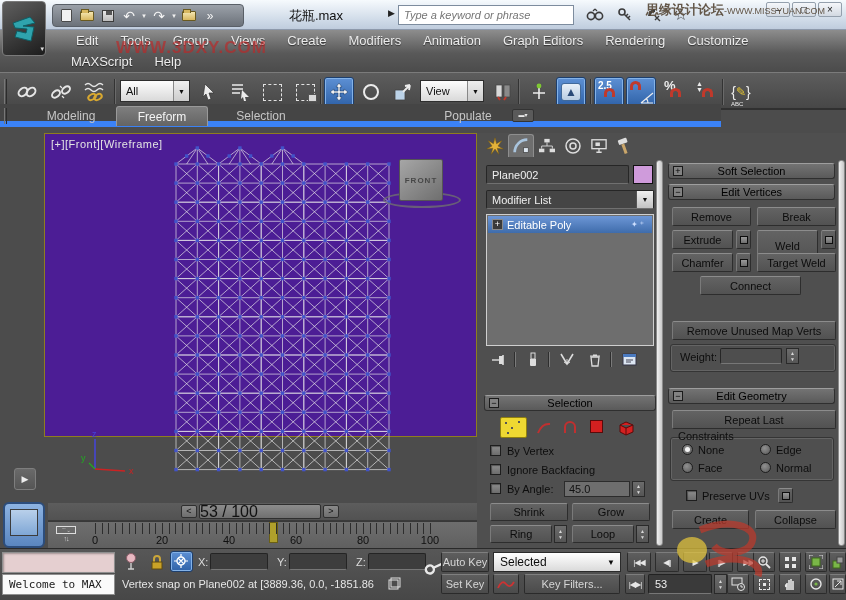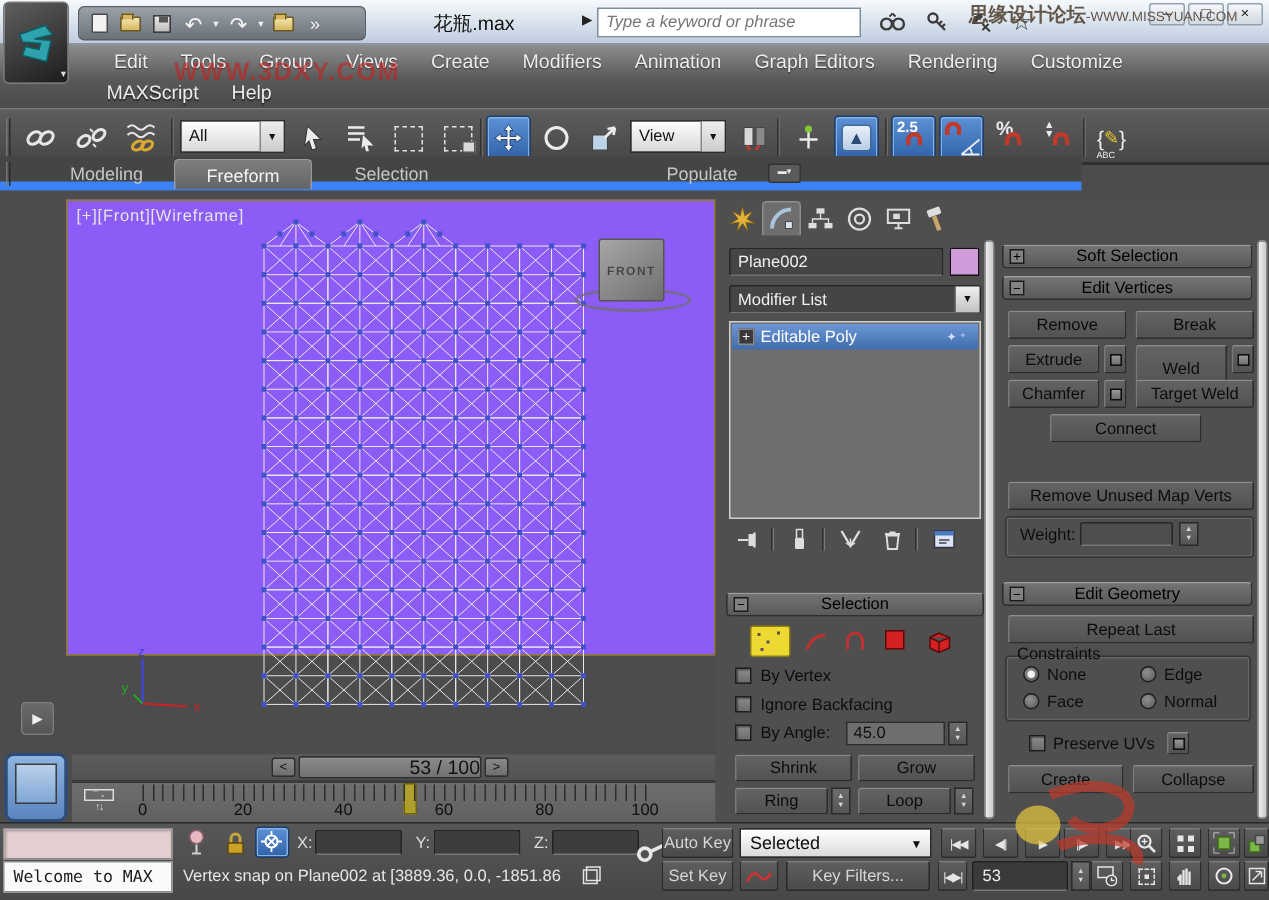--- a/index.html
+++ b/index.html
@@ -43,32 +43,32 @@
 .mag{position:absolute;width:11px;height:9px;border:3px solid #c0392b;border-bottom:none;border-radius:6px 6px 0 0}
 .ddbox{position:absolute;top:7px;height:22px;background:linear-gradient(#fdfdfd,#d9d9d9);border:1px solid #2e2e2e;color:#111;display:flex;align-items:center}
 .ddbox .txt{flex:1;padding-left:5px;font-size:11px}
 .ddbox .dda{width:16px;height:100%;border-left:1px solid #888;display:flex;align-items:center;justify-content:center;font-size:7px;color:#111;background:linear-gradient(#eee,#ccc)}
 .createsel{position:absolute;left:754px;top:7px;width:90px;height:24px;background:#3a3a3a;border:1px solid #191919;box-shadow:inset 0 0 0 1px #6e6e6e;color:#e8e8e8;display:flex;align-items:center;justify-content:center;white-space:nowrap;overflow:hidden;font-size:11px}
 
 .ribbon{left:0;top:104px;width:721px;height:23px;background:#454545;border-bottom:6px solid #3b82f6}
 .rtab{position:absolute;top:2px;height:20px;display:flex;align-items:center;justify-content:center;color:#c6c6c6;font-size:12px}
 .rtab.active{background:linear-gradient(#7e7e7e,#646464);border:1px solid #999;border-bottom:none;border-radius:3px 3px 0 0;color:#f4f4f4}
 
-.viewport{left:44px;top:133px;width:433px;height:304px;background:#8b5cf6;border:1px solid #8f7d20}
+.viewport{left:44px;top:133px;width:433px;height:304px;background:#4c1d95;border:1px solid #8f7d20}
 .vplabel{position:absolute;left:6px;top:4px;color:#e4e4e4;font-size:11px;letter-spacing:.5px}
 .viewcube{position:absolute;left:354px;top:25px;width:44px;height:42px;background:linear-gradient(140deg,#a6a6a6,#6f6f6f);border:1px solid #555;border-radius:2px;display:flex;align-items:center;justify-content:center;color:#474747;font-size:8px;font-weight:bold;letter-spacing:1px}
 .vcring{position:absolute;left:338px;top:58px;width:78px;height:16px;border:2px solid #6f6f6f;border-radius:50%;opacity:.8}
 
 .ribexp{left:14px;top:468px;width:22px;height:22px;background:linear-gradient(#6a6a6a,#555);border:1px solid #7e7e7e;border-radius:3px;color:#eee;font-size:9px;display:flex;align-items:center;justify-content:center}
 .vptab{left:3px;top:502px;width:42px;height:46px;background:linear-gradient(#8db3e2,#5a86c0);border:2px solid #2c4d7c;border-radius:6px}
 .vptab i{position:absolute;left:5px;top:5px;right:5px;bottom:10px;background:linear-gradient(#b9d0ea,#7fa7d6);border:1px solid #3c3c3c;display:block}
 
 .sliderrow{left:48px;top:503px;width:429px;height:18px;background:linear-gradient(#5d5d5d,#525252);border-bottom:1px solid #3a3a3a}
 .sbtn{position:absolute;top:2px;width:16px;height:13px;background:linear-gradient(#8a8a8a,#6e6e6e);border:1px solid #2f2f2f;color:#111;font-size:9px;line-height:11px;text-align:center;border-radius:2px}
-.sval{position:absolute;left:151px;top:1px;width:122px;height:15px;background:linear-gradient(#8c8c8c,#707070);border:1px solid #2f2f2f;border-radius:2px;color:#111;text-align:right;line-height:13px;font-size:13px}
+.sval{position:absolute;left:151px;top:1px;width:122px;height:15px;background:linear-gradient(#8c8c8c,#707070);border:1px solid #2f2f2f;border-radius:2px;color:#111;text-align:left;line-height:13px;font-size:16px}
 .ruler{left:48px;top:521px;width:429px;height:27px;background:linear-gradient(#6e6e6e,#606060);border-top:1px solid #383838}
 .tick{position:absolute;top:1px;width:1px;height:11px;background:#2d2d2d}
 .tlabel{position:absolute;top:12px;transform:translateX(-50%);color:#101010;font-size:11px}
 .marker{position:absolute;top:0;width:9px;height:21px;background:#b0a02b;border:1px solid #6b6014}
 .mce{position:absolute;left:8px;top:4px;width:26px;height:19px;color:#ddd}
 .mce .b1{width:20px;height:8px;border:1px solid #ddd;font-size:5px;line-height:7px;text-align:center}
 .mce .b2{font-size:7px;letter-spacing:-1px;line-height:9px;text-align:center;width:20px}
 
 .cpanel{left:477px;top:133px;width:369px;height:415px;background:#4f4f4f}
 .ctab{position:absolute;top:1px;width:26px;height:23px;display:flex;align-items:center;justify-content:center}

